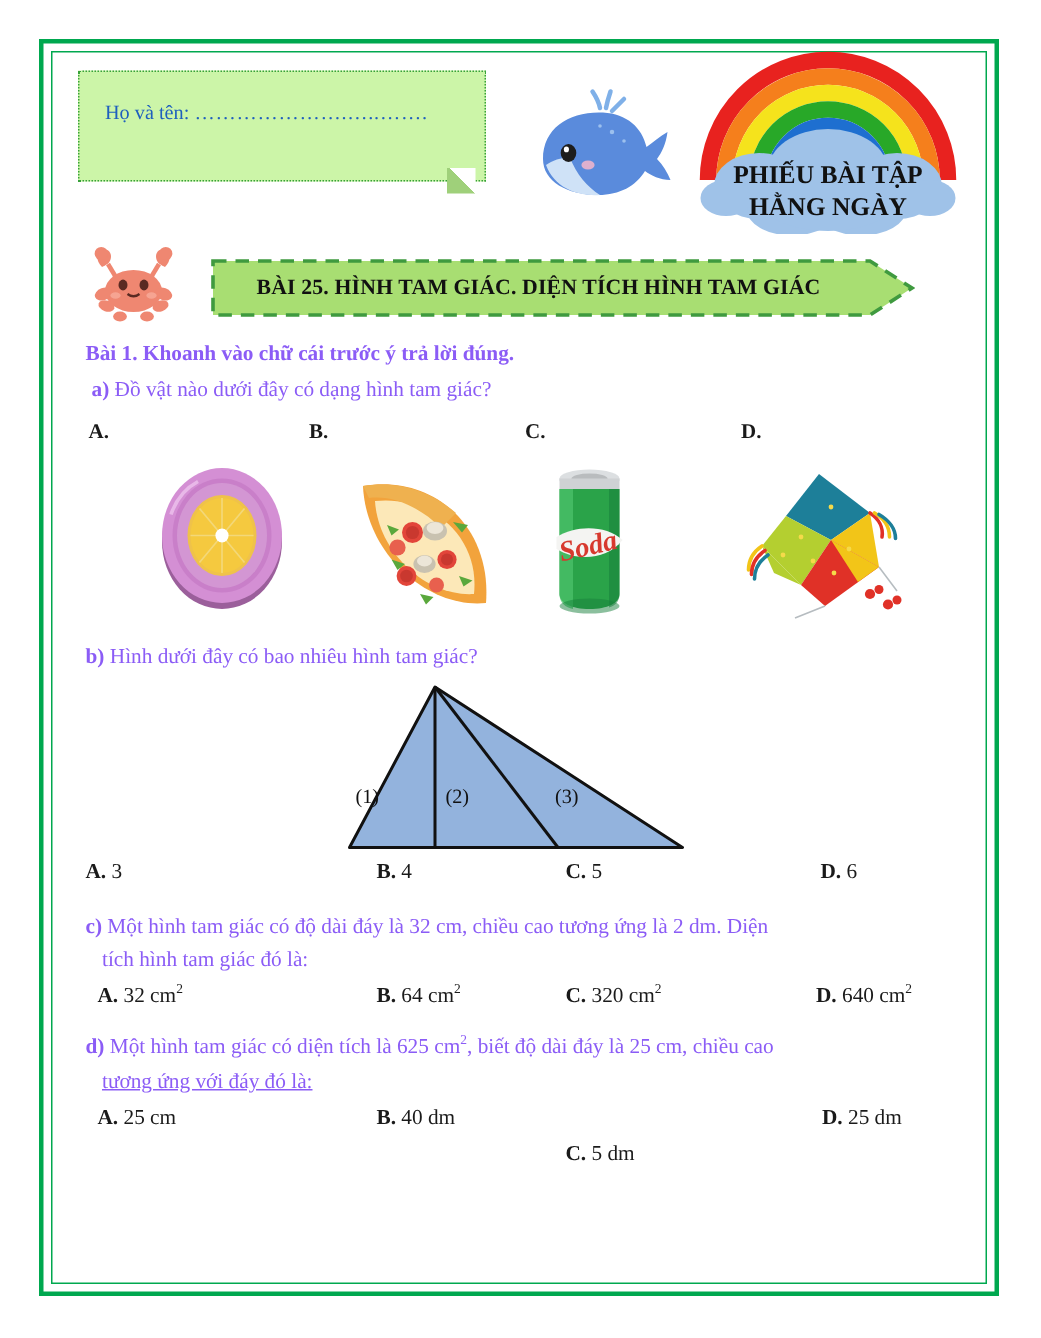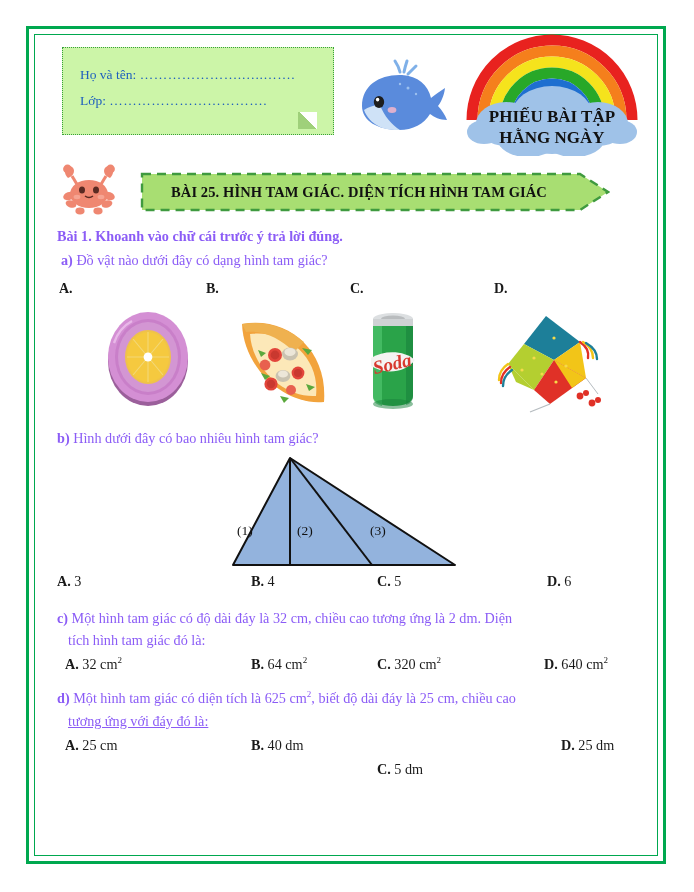--- a/index.html
+++ b/index.html
@@ -5,21 +5,21 @@
   html,body{margin:0;padding:0;background:#fff;}
   body{width:694px;height:892px;position:relative;font-family:"Liberation Serif",serif;color:#1a1a1a;overflow:hidden;}
 
   
   #page-frame{position:absolute;left:26px;top:26px;width:640px;height:838px;
               border:3px solid #00a84f;box-sizing:border-box;}
   #page-frame-inner{position:absolute;left:5px;top:5px;right:5px;bottom:5px;
               border:1.5px solid #00a84f;box-sizing:border-box;pointer-events:none;}
 
   
-  #name-box{position:absolute;left:62px;top:47px;width:272px;height:88px;
+  #name-box{position:absolute;left:52px;top:47px;width:272px;height:74px;
             background:#ccf5a8;border:1.5px dotted #38a13a;box-sizing:border-box;
             padding:14px 0 0 17px;}
   #name-box .fld{color:#1e5fbe;font-size:13.5px;line-height:26px;white-space:nowrap;
             font-family:"Liberation Serif",serif;}
   #name-box .dots{letter-spacing:.5px;}
   #name-fold{position:absolute;left:298px;top:112px;width:19px;height:17px;
             background:linear-gradient(225deg,#ffffff 48%,#9fd07a 49%);}
 
   
   #whale{position:absolute;left:352px;top:58px;width:104px;height:80px;}
@@ -58,24 +58,20 @@
 <body>
 
 <div id="page-frame">
   <div id="page-frame-inner"></div>
 </div>
 
 <div id="name-box">
   <div class="fld">
     <span>Họ và tên:</span>
     <span class="dots">………………….…..…….</span>
-  </div>
-  <div class="fld">
-    <span>Lớp:</span>
-    <span class="dots">…………………………….</span>
   </div>
 </div>
 <div id="name-fold"></div>
 
 <div id="whale">
   <svg viewBox="0 0 104 80" width="104" height="80">
     <g stroke="none">
       <path d="M48 14 C47 9 45 6 43 3" stroke="#7fb0e8" stroke-width="3" fill="none" stroke-linecap="round"></path>
       <path d="M52 14 C53 9 54 6 55 3" stroke="#7fb0e8" stroke-width="3" fill="none" stroke-linecap="round"></path>
       <path d="M56 16 C60 12 62 10 64 8" stroke="#7fb0e8" stroke-width="3" fill="none" stroke-linecap="round"></path>
@@ -307,14 +303,14 @@
 <div class="q" style="left:57px;top:688px;">
   <span class="b">d)</span>
   <span>Một hình tam giác có diện tích là 625 cm</span><sup>2</sup><span>, biết độ dài đáy là 25 cm, chiều cao</span>
 </div>
 <div class="q" style="left:68px;top:711px;text-decoration:underline;">tương ứng với đáy đó là:</div>
 
 <div class="opt-row" style="top:737px;">
   <span class="o" style="left:8px;"><b>A.</b> <span>25 cm</span></span>
   <span class="o" style="left:194px;"><b>B.</b> <span>40 dm</span></span>
   <span class="o" style="left:320px;margin-top:24px;"><b>C.</b> <span>5 dm</span></span>
-  <span class="o" style="left:504px;"><b>D.</b> <span>25 dm</span></span>
+  <span class="o" style="left:491px;"><b>D.</b> <span>25 dm</span></span>
 </div>
 
 </body></html>

